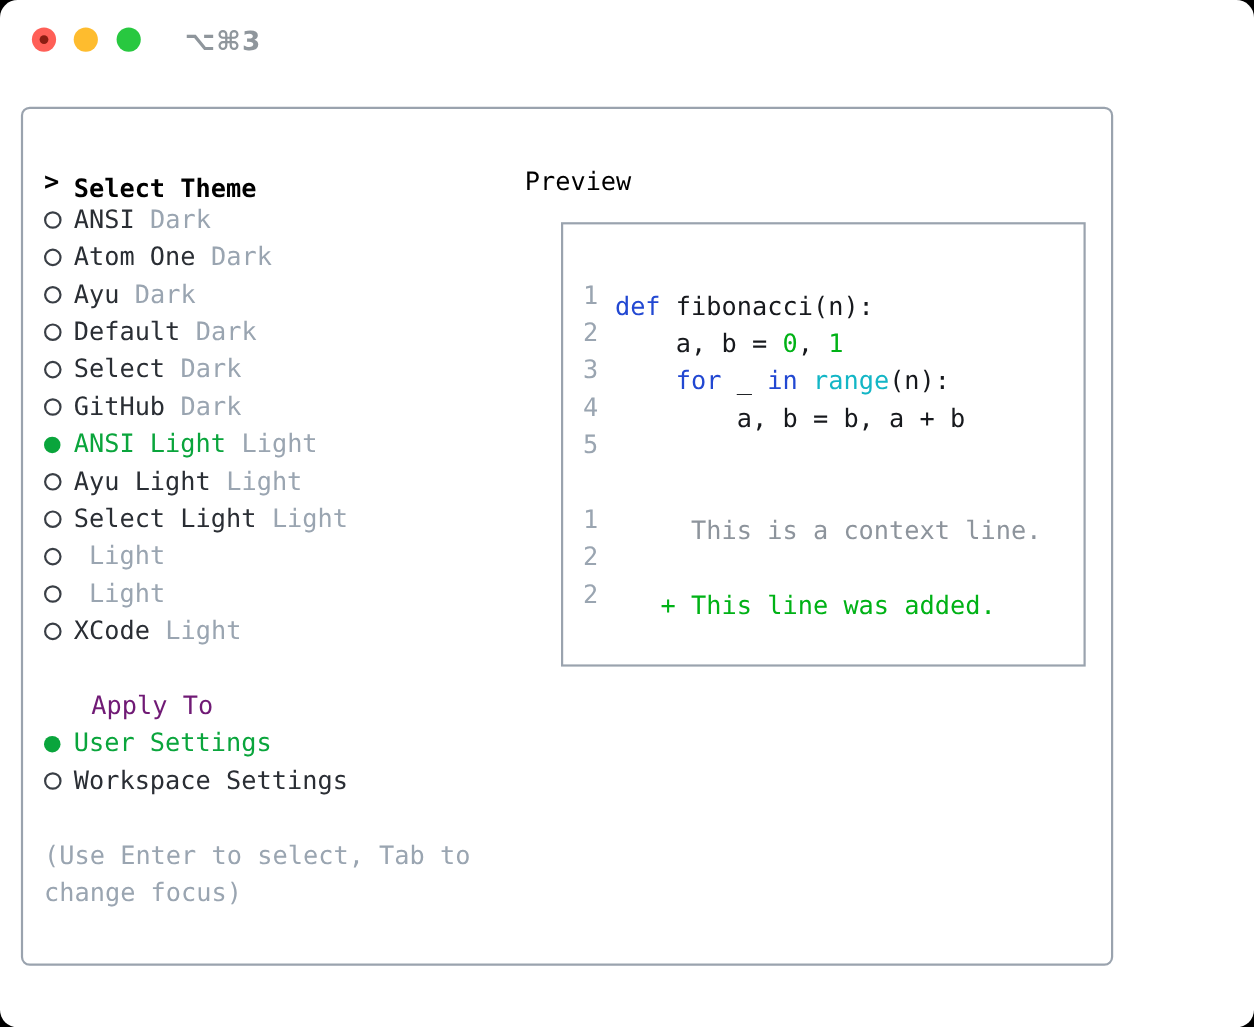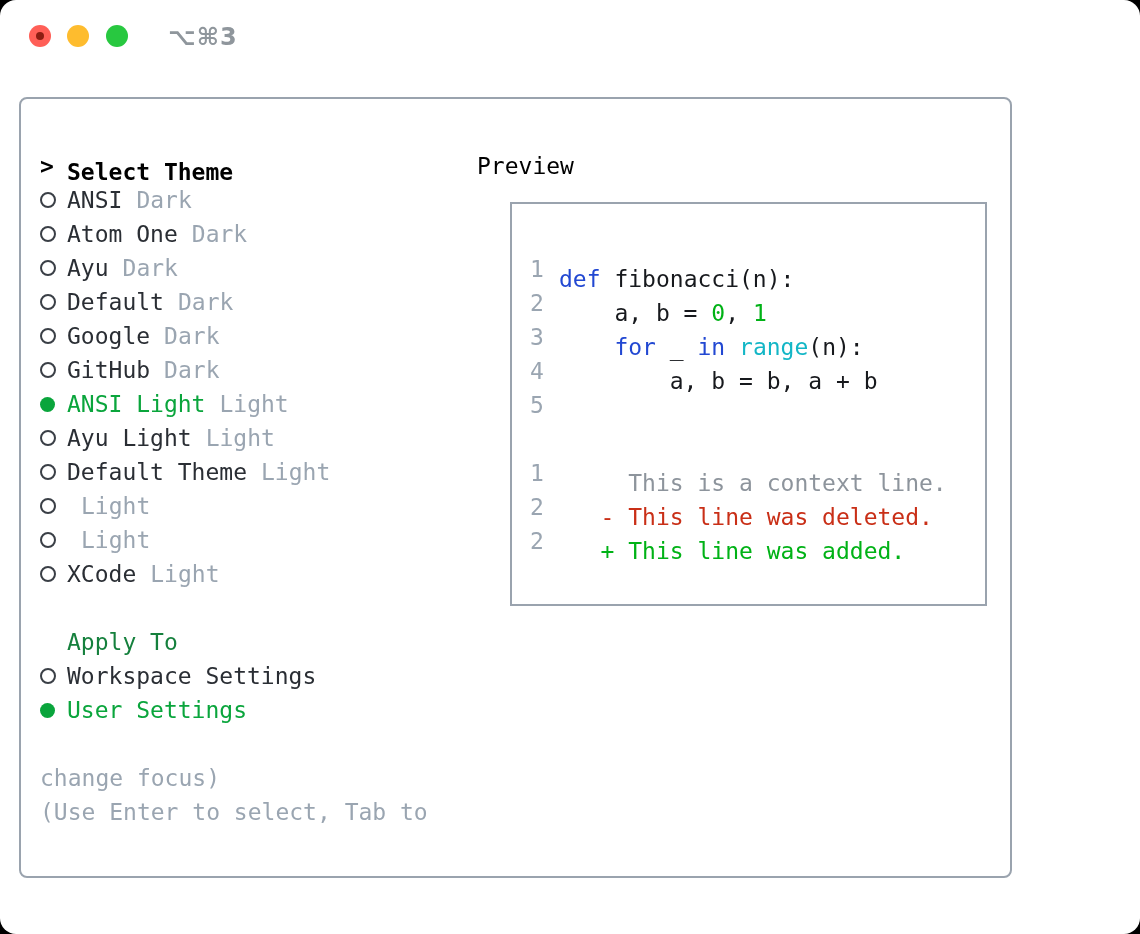--- a/index.html
+++ b/index.html
@@ -28,21 +28,21 @@
   .left-col{position:absolute;left:19px;top:50px;}
   .row{display:flex;align-items:center;height:34px;white-space:pre;}
   .marker{width:27px;display:flex;align-items:center;flex:0 0 27px;}
   .prefix{font-weight:700;color:#000;}
   .hdr{font-weight:700;color:#000;margin-top:12px;}
   .bullet{width:12px;height:12px;border:2px solid #3a3f46;border-radius:50%;display:inline-block;}
   .bullet.filled{width:15px;height:15px;border:none;background:var(--accent-green);}
   .name{color:var(--text-dark);}
   .suffix{color:var(--muted);margin-left:14px;}
   .row.selected .name{color:var(--accent-green);text-align:right;}
-  .apply-hdr{color:#15803d;}
+  .apply-hdr{color:#701a75;margin-left:16px;}
   .spacer{height:34px;}
   .help{color:var(--muted);height:34px;white-space:pre;}
   
   .preview-title{position:absolute;left:456px;top:50px;height:34px;line-height:34px;font-weight:400;color:#000;}
   .preview-box{position:absolute;left:489px;top:103px;width:477px;height:404px;box-sizing:border-box;
     border:2px solid var(--border-gray);background:#fff;padding:48px 0 0 18px;overflow:hidden;}
   .code-line{display:flex;height:34px;align-items:center;}
   .lineno{width:14px;flex:0 0 14px;color:var(--muted);text-align:left;}
   .code{margin-left:15px;white-space:pre;color:#17191d;margin-top:20px;}
   .tok-fg{color:#17191d;}
@@ -71,40 +71,40 @@
 
     <div class="left-col">
       <div class="row">
         <span class="marker prefix">&gt;</span><span class="hdr">Select Theme</span>
       </div>
       <div>
           <div class="row item"><span class="marker"><span class="bullet"></span></span><span class="name">ANSI</span><span class="suffix">Dark</span></div>
           <div class="row item"><span class="marker"><span class="bullet"></span></span><span class="name">Atom One</span><span class="suffix">Dark</span></div>
           <div class="row item"><span class="marker"><span class="bullet"></span></span><span class="name">Ayu</span><span class="suffix">Dark</span></div>
           <div class="row item"><span class="marker"><span class="bullet"></span></span><span class="name">Default</span><span class="suffix">Dark</span></div>
-          <div class="row item"><span class="marker"><span class="bullet"></span></span><span class="name">Google</span><span class="suffix">Dark</span></div>
+          <div class="row item"><span class="marker"><span class="bullet"></span></span><span class="name">Select</span><span class="suffix">Dark</span></div>
           <div class="row item"><span class="marker"><span class="bullet"></span></span><span class="name">GitHub</span><span class="suffix">Dark</span></div>
           <div class="row item selected"><span class="marker"><span class="bullet filled"></span></span><span class="name">ANSI Light</span><span class="suffix">Light</span></div>
           <div class="row item"><span class="marker"><span class="bullet"></span></span><span class="name">Ayu Light</span><span class="suffix">Light</span></div>
-          <div class="row item"><span class="marker"><span class="bullet"></span></span><span class="name">Default Theme</span><span class="suffix">Light</span></div>
+          <div class="row item"><span class="marker"><span class="bullet"></span></span><span class="name">Select Light</span><span class="suffix">Light</span></div>
           <div class="row item"><span class="marker"><span class="bullet"></span></span><span class="suffix">Light</span></div>
           <div class="row item"><span class="marker"><span class="bullet"></span></span><span class="suffix">Light</span></div>
           <div class="row item"><span class="marker"><span class="bullet"></span></span><span class="name">XCode</span><span class="suffix">Light</span></div>
         </div>
       <div class="spacer"></div>
       <div class="row">
         <span class="marker"></span><span class="apply-hdr">Apply To</span>
       </div>
       <div>
+          <div class="row item selected"><span class="marker"><span class="bullet filled"></span></span><span class="name">User Settings</span></div>
           <div class="row item"><span class="marker"><span class="bullet"></span></span><span class="name">Workspace Settings</span></div>
-          <div class="row item selected"><span class="marker"><span class="bullet filled"></span></span><span class="name">User Settings</span></div>
         </div>
       <div class="spacer"></div>
+      <div class="help">(Use Enter to select, Tab to</div>
       <div class="help">change focus)</div>
-      <div class="help">(Use Enter to select, Tab to</div>
     </div>
 
     <div class="preview-title">Preview</div>
     <div class="preview-box">
         <div class="code-line">
           <span class="lineno">1</span>
           <span class="code"><span class="tok-kw">def</span><span class="tok-fg"> fibonacci(n):</span></span>
         </div>
         <div class="code-line">
           <span class="lineno">2</span>
@@ -124,21 +124,20 @@
         <div class="code-line">
           <span class="lineno"></span>
           <span class="code"></span>
         </div>
         <div class="code-line">
           <span class="lineno">1</span>
           <span class="code"><span class="tok-ctx">     This is a context line.</span></span>
         </div>
         <div class="code-line">
           <span class="lineno">2</span>
-          <span class="code"><span class="tok-del">   - This line was deleted.</span></span>
         </div>
         <div class="code-line">
           <span class="lineno">2</span>
           <span class="code"><span class="tok-add">   + This line was added.</span></span>
         </div>
       </div>
 
   </div>
 </div>
 

